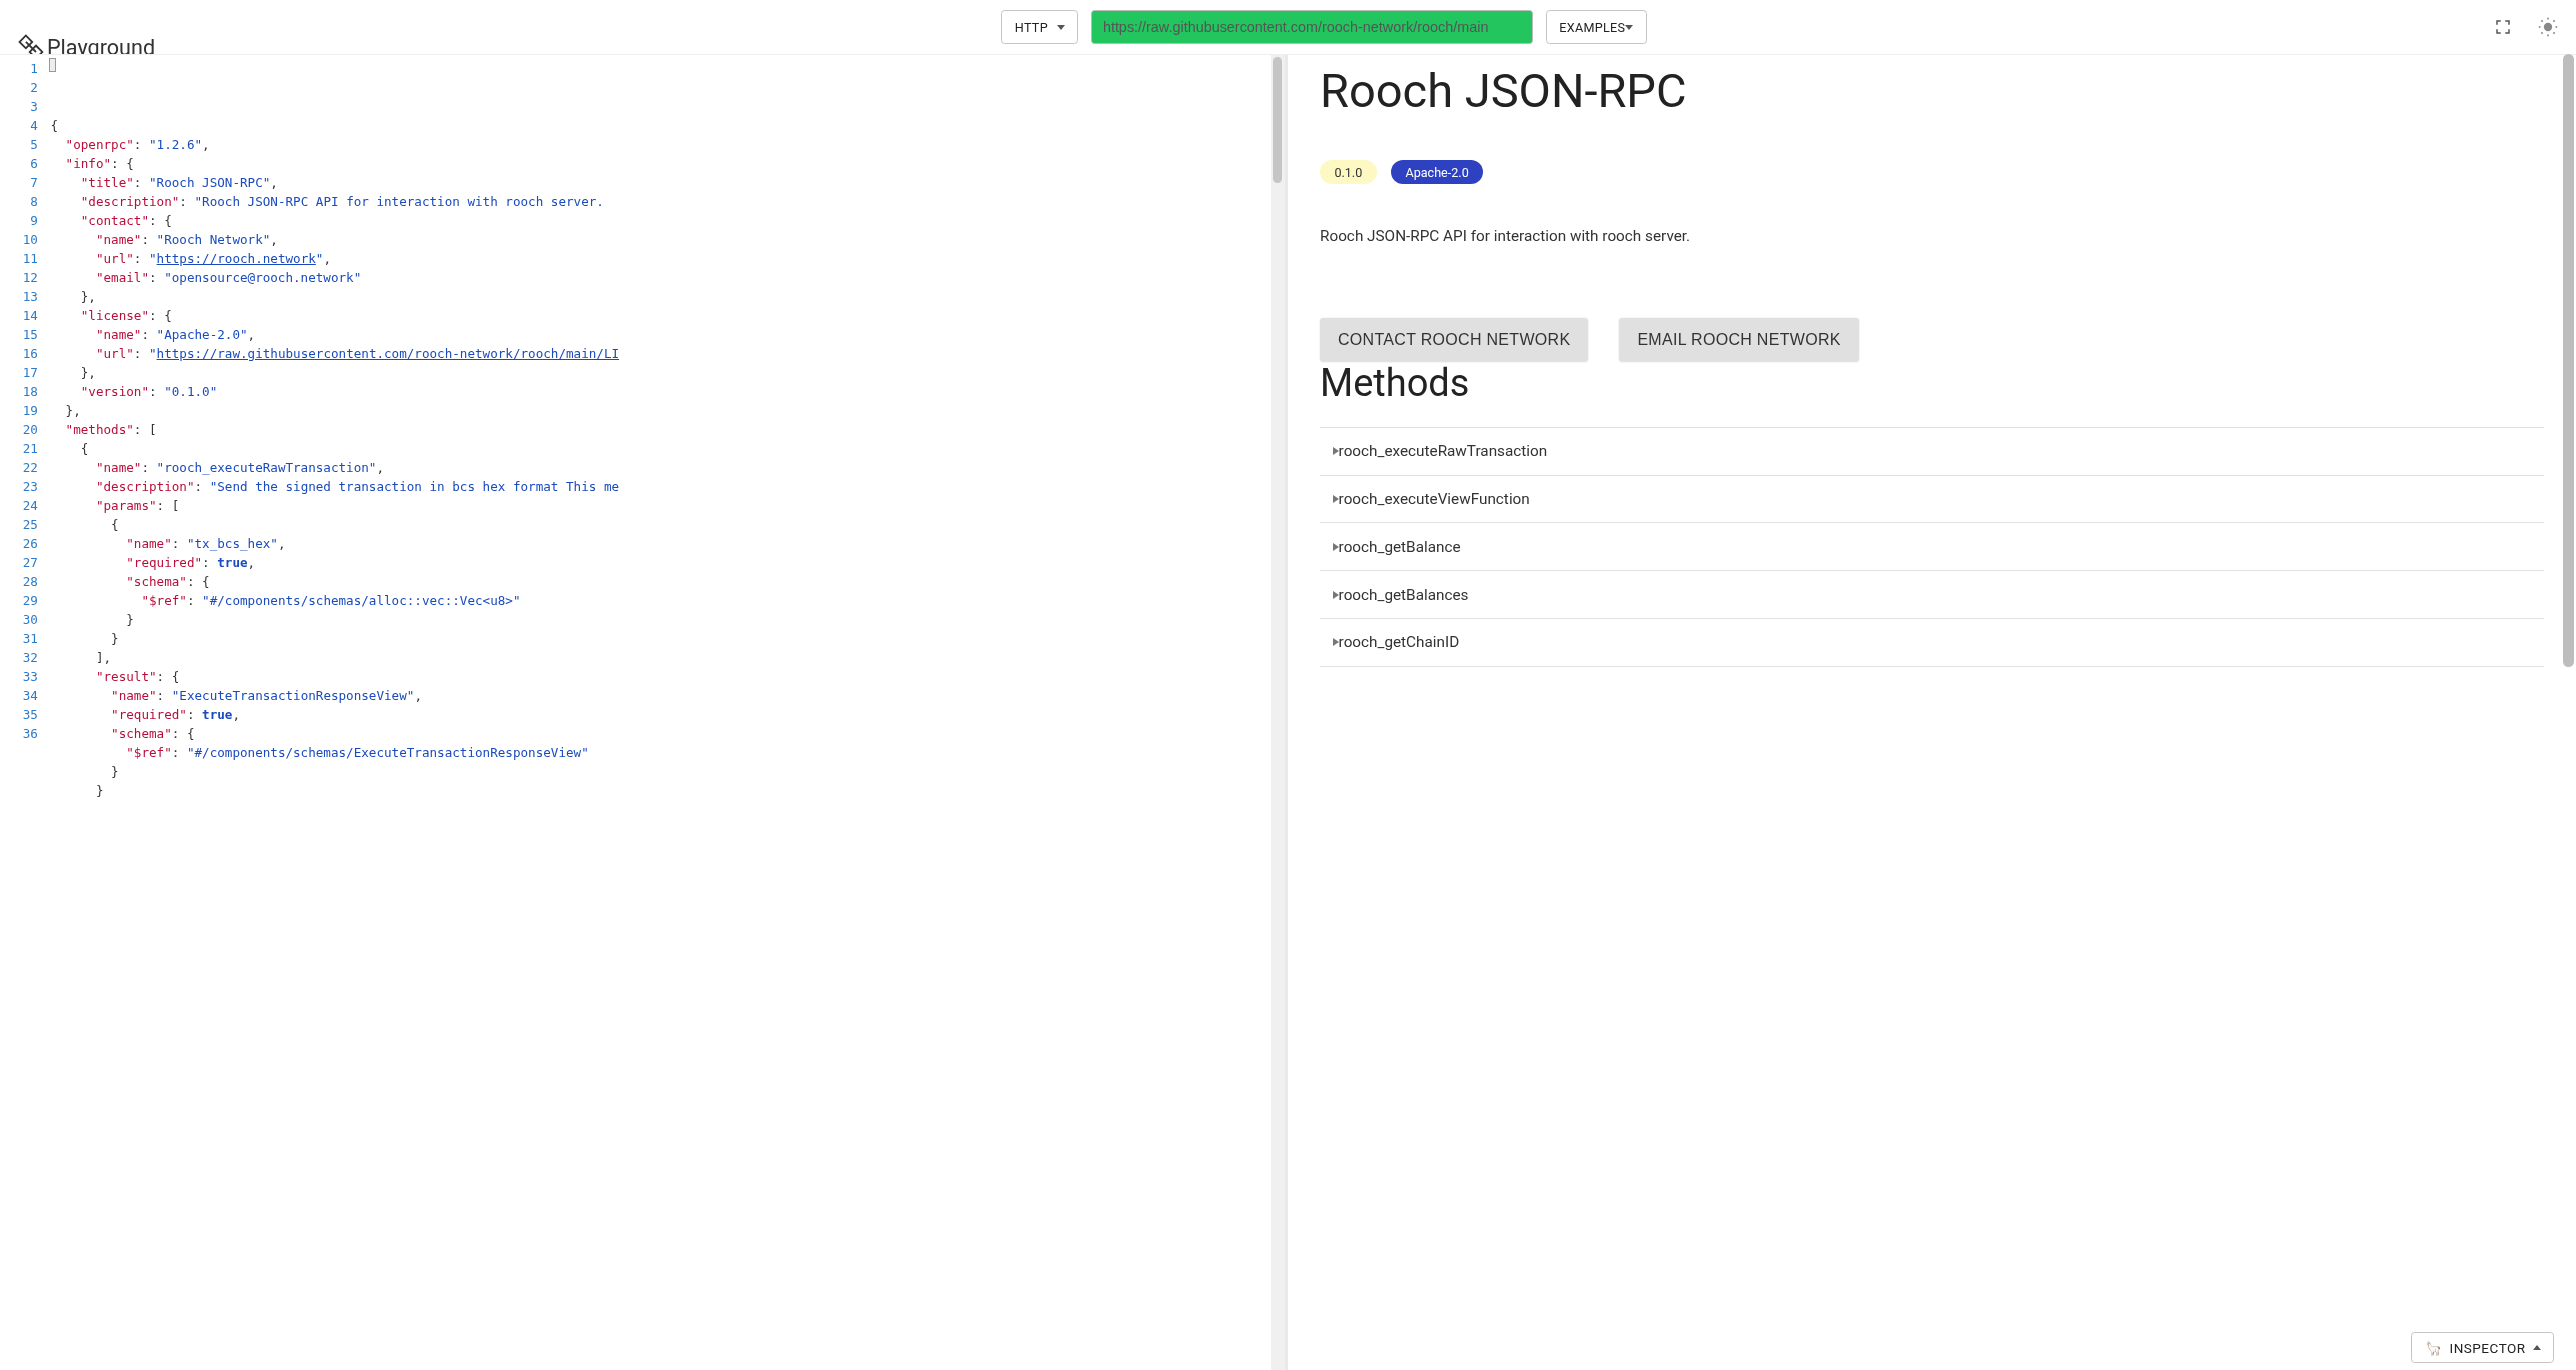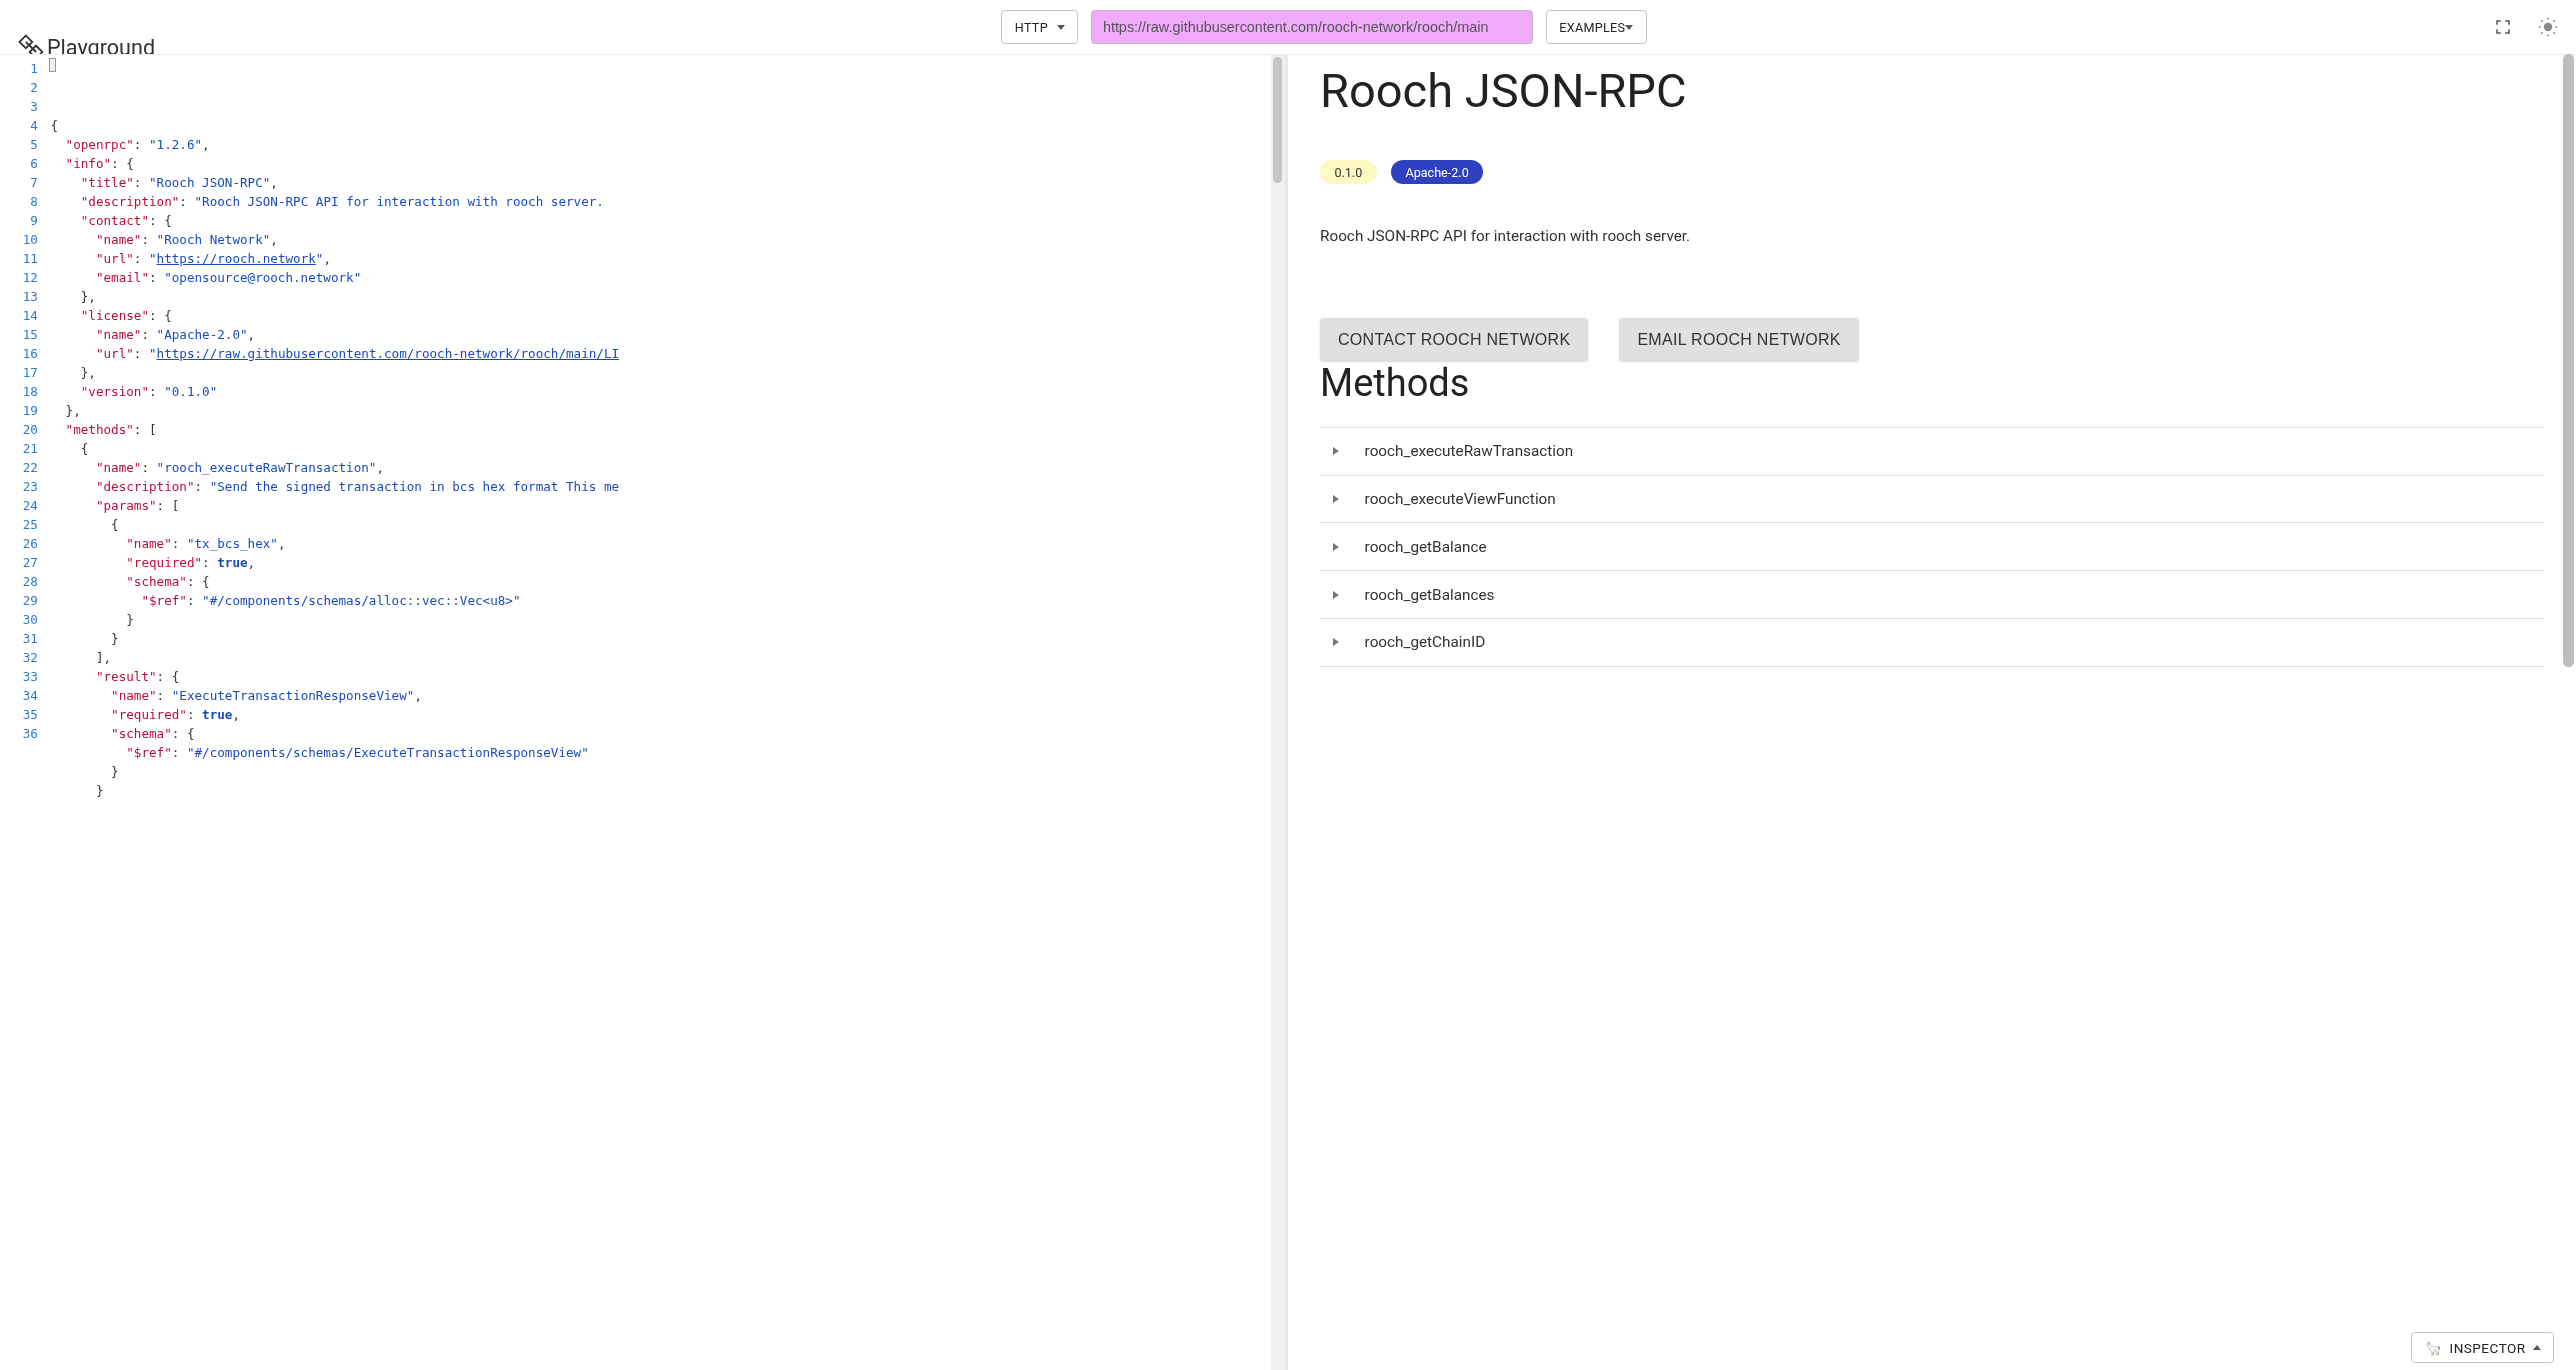--- a/index.html
+++ b/index.html
@@ -7,21 +7,21 @@
 .app { display: flex; flex-direction: column; height: 100vh; width: 100vw; }
 
 
 .topbar { display: flex; align-items: center; height: 54px; padding: 0 18px; gap: 21.6px; }
 .logo { display:flex; align-items:center; gap:2px;margin-top:40px;}
 .logo-svg { width:27px; height:27px; }
 .logo-title { font-size: 21.6px; font-weight: 400; color:#333; }
 .topbar-center { flex:1; display:flex; justify-content:center; gap:12.6px; }
 .proto-select { display:flex; align-items:center; gap:9px; border:0.9px solid #c4c4c4; border-radius:3.6px; padding: 7.2px 12.6px; font-size:12.6px; cursor:pointer; background:#fff;}
 .proto-select span { letter-spacing:0.3px;}
-.url-input { width: 442px; border:0.9px solid #bbb; border-radius:3.6px; background:#f0abfc; color:#555; font-size:14.4px; padding:8px 10.8px; outline:none;}
+.url-input { width: 442px; border:0.9px solid #bbb; border-radius:3.6px; background:#22c55e; color:#555; font-size:14.4px; padding:8px 10.8px; outline:none;}
 .examples-btn { display:flex; align-items:center; gap:0; border:0.9px solid #c4c4c4; border-radius:3.6px; padding:7.2px 12.6px; font-size:12.6px; letter-spacing:0.3px; cursor:pointer; background:#fff;}
 .top-right { display:flex; align-items:center; gap:25px; }
 .icon-btn { width:20px; height:20px; display:flex; align-items:center; justify-content:center; cursor:pointer; color:#555;}
 .chev-down { width:0;height:0;border-left:4.5px solid transparent;border-right:4.5px solid transparent;border-top:5.4px solid #555;}
 
 
 .main { flex:1; display:flex; overflow:hidden; border-top:0.9px solid #eee;}
 .editor-pane { width:50%; display:flex; border-right:3.6px solid #e9e9e9; overflow:hidden; position:relative;}
 .gutter { width:45px; background:#fff; text-align:right; padding:3.6px 7.2px 3.6px 0; color:#2b7bc9; font-family: Menlo,Consolas,monospace; font-size:12.6px; line-height:19px; user-select:none;}
 .gutter div { }
@@ -42,21 +42,21 @@
 .doc-title { font-size:47px; font-weight:400; color:#222; margin-top:5.4px; line-height:1.05;}
 .badges { display:flex; gap:14.4px; margin-top:45px;}
 .badge { border-radius:14.4px; padding:4.5px 14.4px; font-size:12.6px;}
 .badge-grey { background:#fef9c3; color:#333;}
 .badge-blue { background:#2e42c1; color:#fff;}
 .doc-desc { font-size:15.3px; color:#333; margin-top:43px;}
 .doc-buttons { display:flex; gap:31px; margin-top:41px;}
 .doc-btn { background:#e0e0e0; color:#333; border:none; border-radius:3.6px; padding:12.6px 18px; font-size:16px; letter-spacing:0.3px; cursor:pointer; box-shadow:0 0.9px 1.8px rgba(0,0,0,.15);margin-top:32px;}
 .methods-h { font-size:38px; font-weight:400; }
 .method-list { margin-top:21.6px; border-top:0.9px solid #e1e1e1;}
-.method-item { display:flex; align-items:center; gap:26px; padding:14.4px 12.6px; border-bottom:0.9px solid #e1e1e1; font-size:15.3px; color:#333; cursor:pointer;}
+.method-item { display:flex; align-items:center; gap:0; padding:14.4px 12.6px; border-bottom:0.9px solid #e1e1e1; font-size:15.3px; color:#333; cursor:pointer;}
 .method-item .chev { color:#777; display:inline-flex;}
 .chev-right { width:0;height:0;border-top:4.5px solid transparent;border-bottom:4.5px solid transparent;border-left:6.3px solid #777;}
 
 
 .inspector { position:fixed; bottom:7.2px; right:21.6px; border:0.9px solid #c4c4c4; border-radius:3.6px; background:#fff; padding:6.3px 12.6px; display:flex; align-items:center; gap:7.2px; font-size:13.5px; letter-spacing:0.5px; cursor:pointer;}
 .chev-up { width:0;height:0;border-left:4.5px solid transparent;border-right:4.5px solid transparent;border-bottom:5.4px solid #555;}
 
 
 .page-scroll { position:fixed; right:0; top:0; bottom:0; width:14.4px; background:transparent;}
 .page-scroll .thumb { position:absolute; right:1.8px; top:54px; width:10.8px; height:613px; background:#bdbdbd; border-radius:5.4px;}

